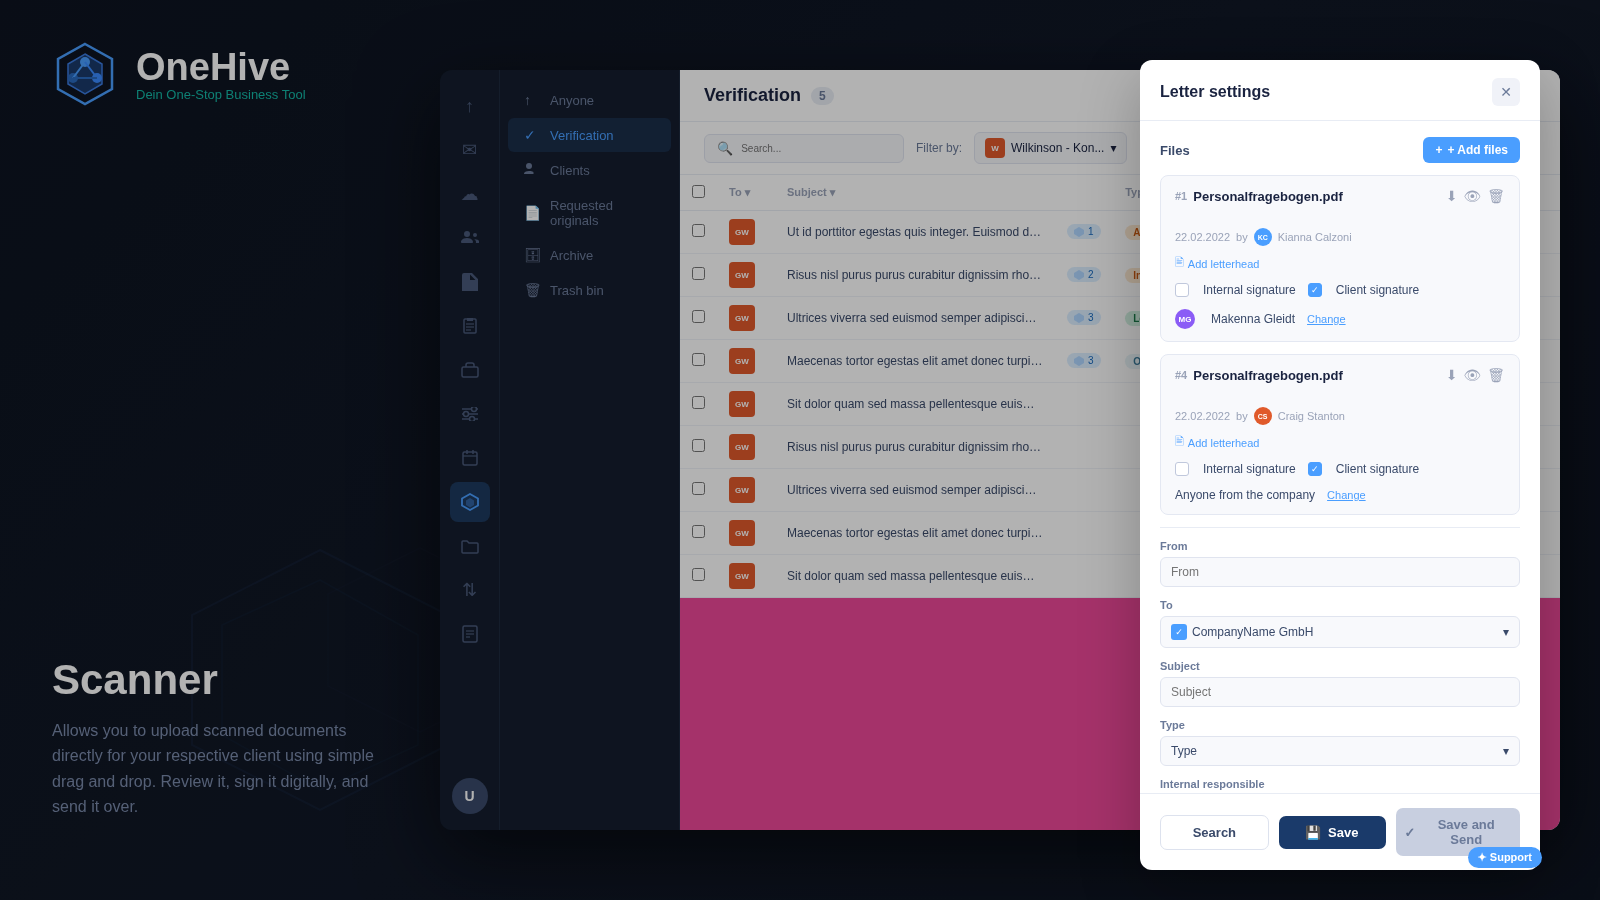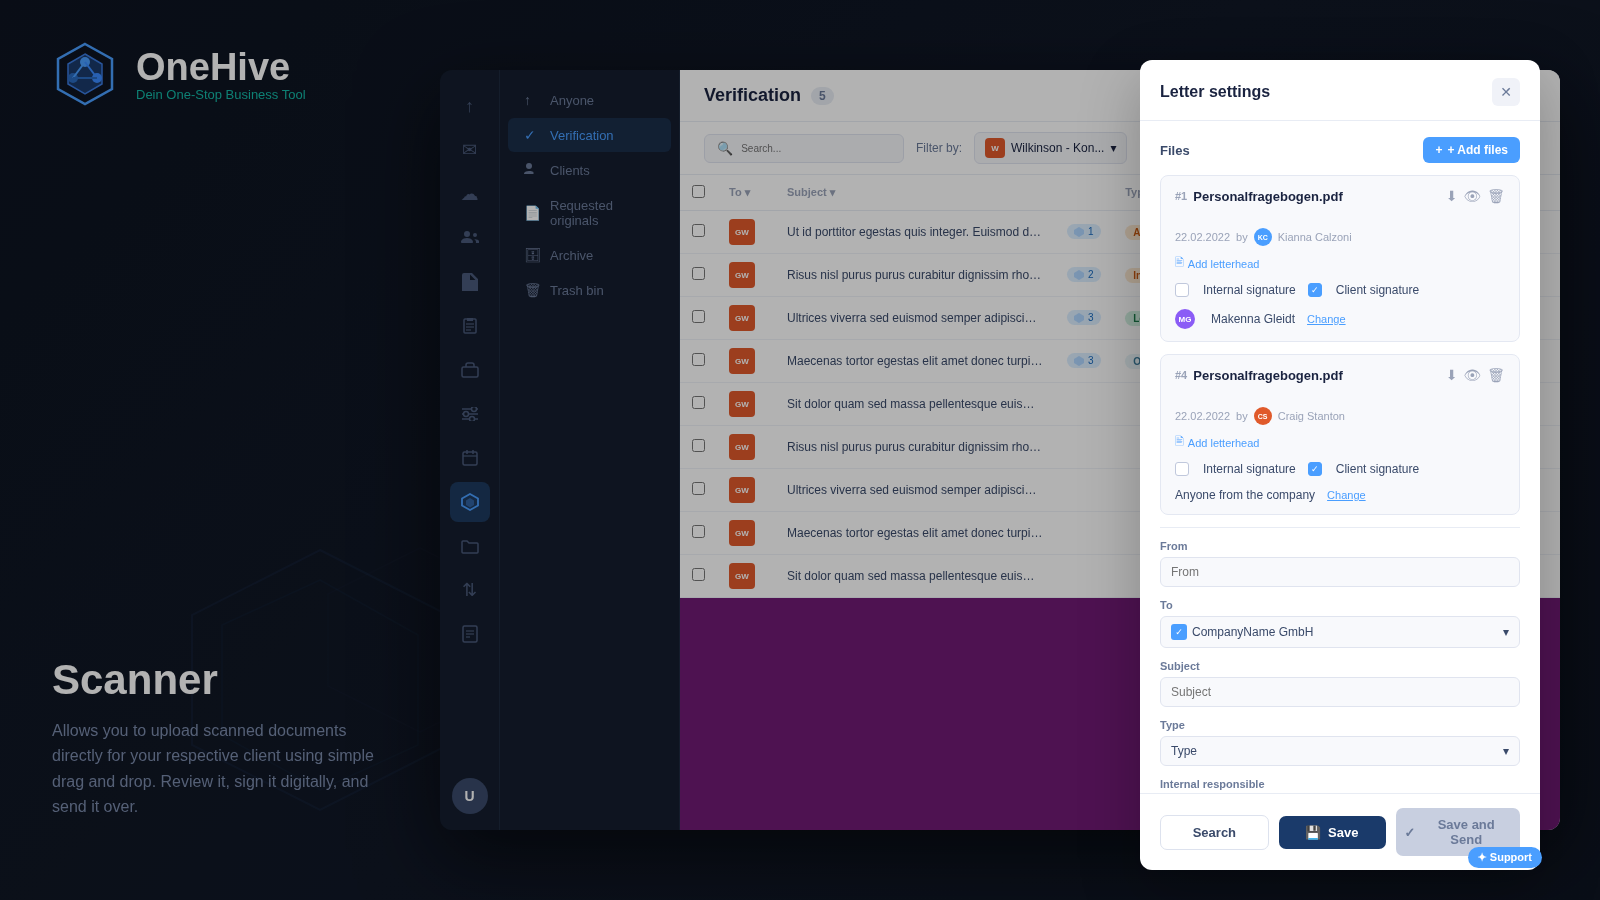--- a/index.html
+++ b/index.html
@@ -320,21 +320,21 @@
       justify-content: center;
       font-size: 8px;
       font-weight: 700;
       color: #fff;
     }
 
     
     .table-container {
       flex: 1;
       overflow-y: auto;
-      background: #701a75;
+      background: #ec4899;
     }
 
     .data-table {
       width: 100%;
       border-collapse: collapse;
       background: #ffffff;
     }
 
     .data-table thead tr {
       border-bottom: 1px solid #e8ecf4;

